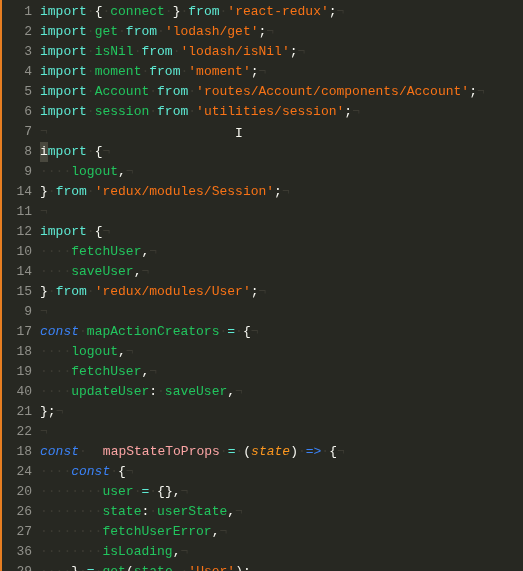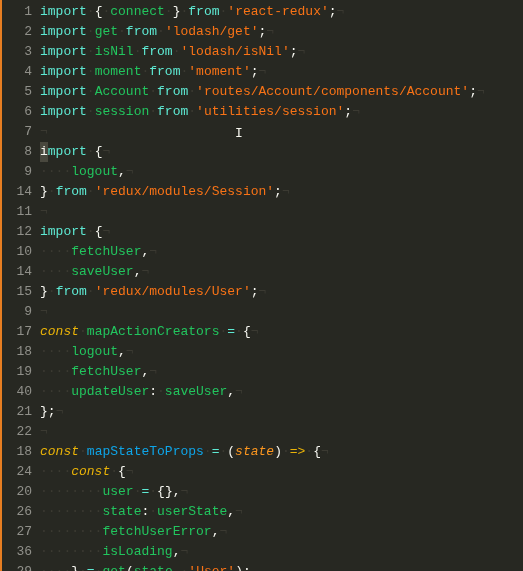--- a/index.html
+++ b/index.html
@@ -46,22 +46,22 @@
     position: relative;
   }
   .line {
     height: 20px;
     position: relative;
   }
   .kw { color: #5eead4; }
   .str { color: #f97316; }
   .pn { color: #f8f8f2; }
   .id { color: #22c55e; }
-  .st { color: #eab308; font-style: italic; }
-  .fn { color: #0ea5e9; }
+  .st { color: #3b82f6; font-style: italic; }
+  .fn { color: #fca5a5; margin-left: 16px; }
   .param { color: #fd971f; font-style: italic; }
   .ws { color: #3b3a32; }
   .hl-char {
     background: #49483e;
     color: #f8f8f2;
     display: inline-block;
   }
   .text-cursor {
     position: absolute;
     color: #f8f8f0;

